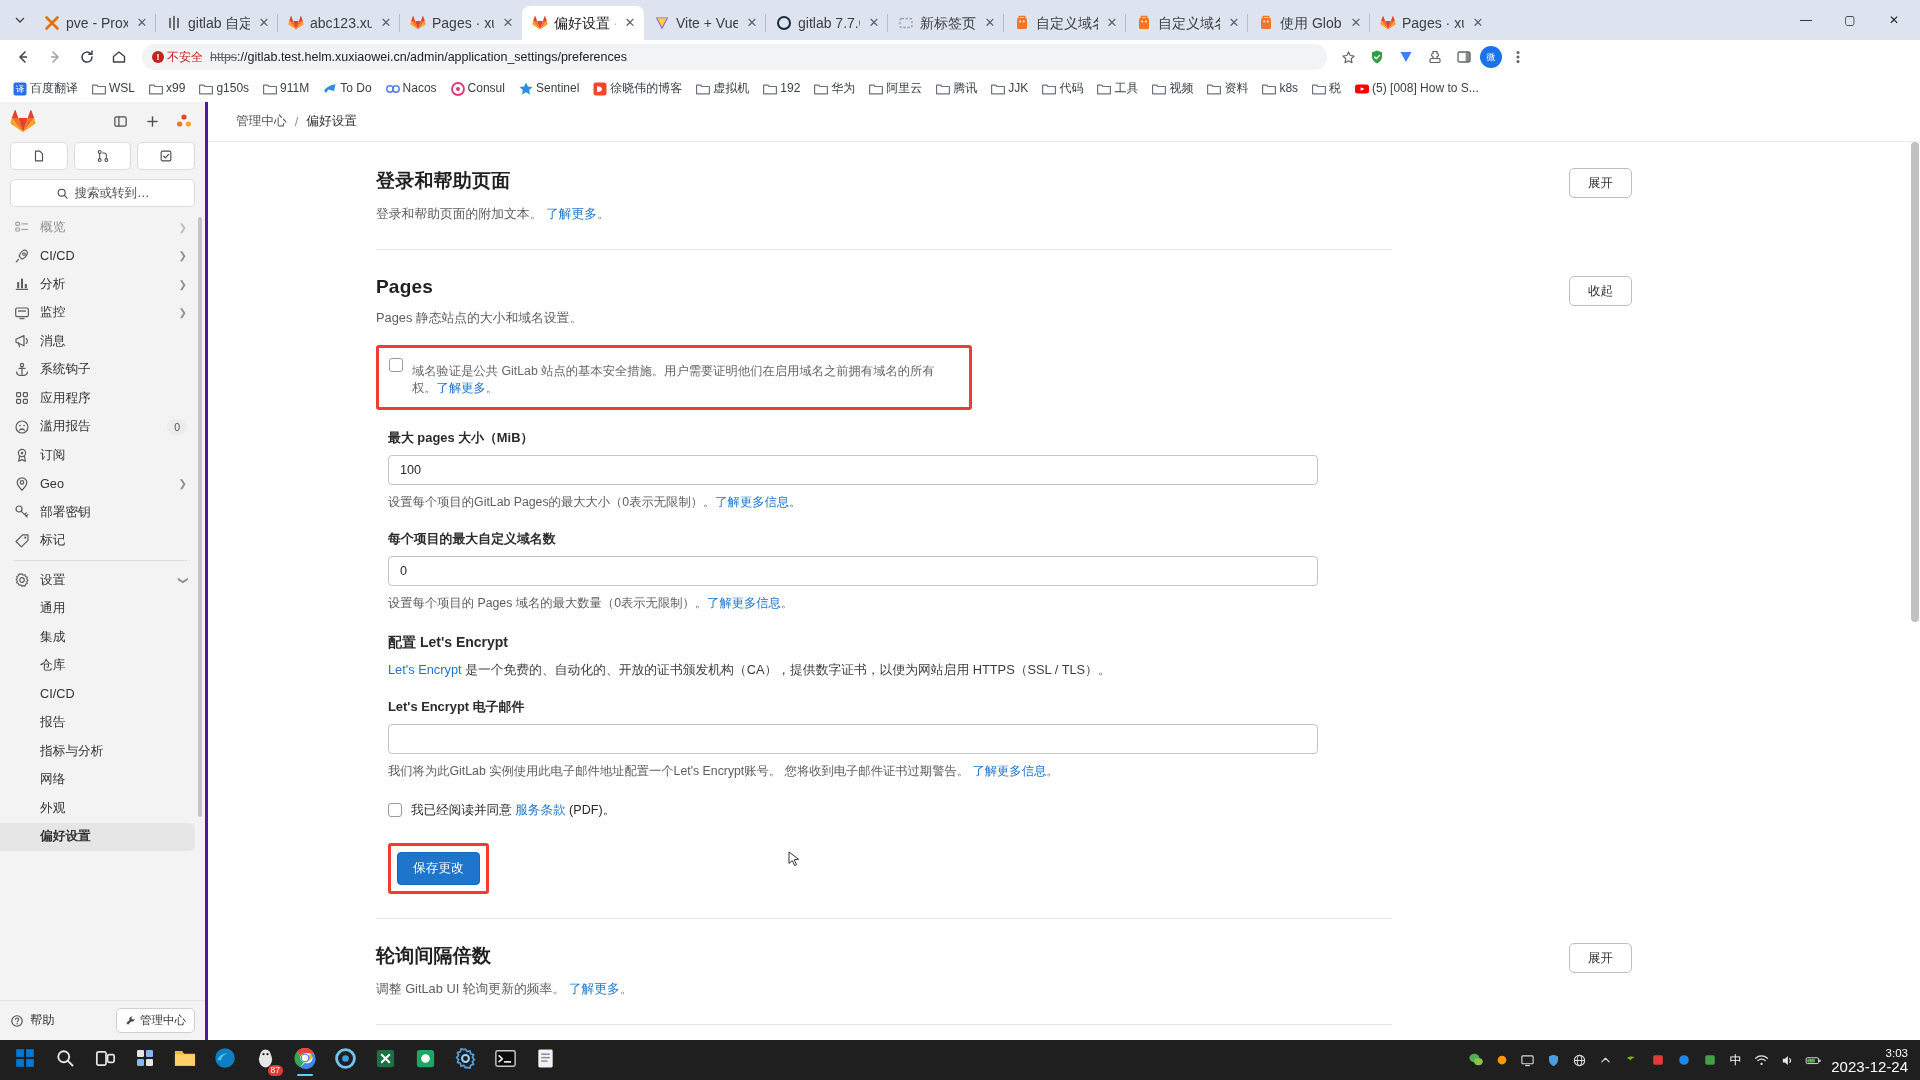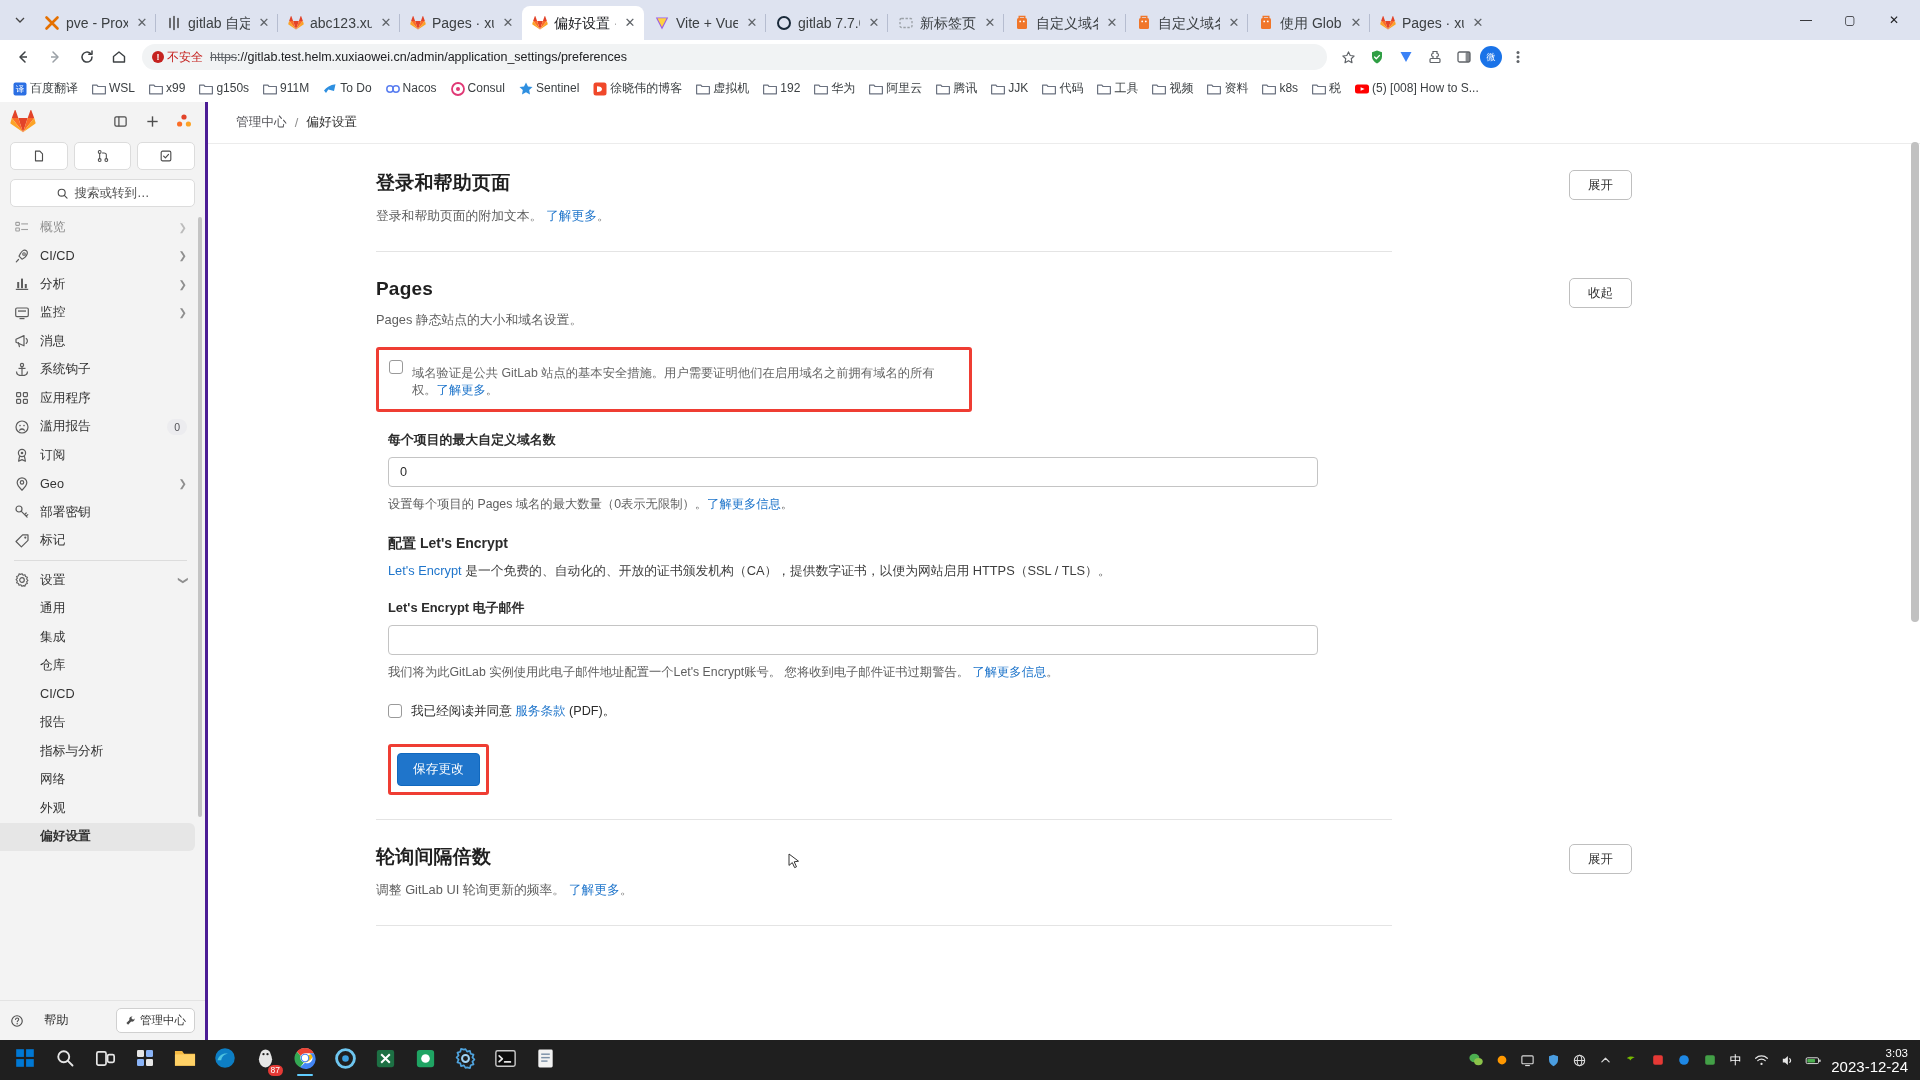--- a/index.html
+++ b/index.html
@@ -129,21 +129,21 @@
   .sb-item.faded { opacity: .55; }
   .sb-divider { height: 1px; background: #dcdcdc; margin: 5px 8px 5px 14px; }
   .sb-scroll {
     position: absolute; right: 3px; top: 4px; width: 4px; height: 600px;
     background: #c4c4c4; border-radius: 2px;
   }
   .sb-bottom {
     flex: 0 0 auto; border-top: 1px solid #e3e3e3; padding: 7px 10px;
     display: flex; align-items: center; gap: 8px; font-size: 12.3px; color: #333;
   }
-  .sb-help { display:flex; align-items:center; gap:20px; cursor: pointer; }
+  .sb-help { display:flex; align-items:center; gap:6px; cursor: pointer; }
   .admin-btn {
     margin-left: auto; border: 1px solid #d0d0d0; border-radius: 5px; background: #fff;
     font-size: 11.5px; padding: 4px 8px; display:flex; align-items:center; gap:4px; cursor:pointer;
     color: #333;
   }
 
   
   .content { flex: 1 1 auto; display: flex; flex-direction: column; min-width: 0; position: relative; }
   .breadcrumb {
     height: 42px; display: flex; align-items: center; gap: 8px; padding-left: 28px;
@@ -883,20 +883,27 @@
                 <span class="chkbox"></span>
                 <div>
                   <div class="chk-sub">
                     <span>域名验证是公共 GitLab 站点的基本安全措施。用户需要证明他们在启用域名之前拥有域名的所有权。</span><a class="lnk">了解更多</a><span>。</span>
                   </div>
                 </div>
               </div>
             </div>
 
             
+            <div class="field">
+              <div class="field-label">最大 pages 大小（MiB）</div>
+              <input class="field-input" type="text" value="100" style="">
+              <div class="field-help">
+                <span>设置每个项目的GitLab Pages的最大大小（0表示无限制）。</span><a class="lnk">了解更多信息</a><span>。</span>
+              </div>
+            </div>
 
             
             <div class="field">
               <div class="field-label">每个项目的最大自定义域名数</div>
               <input class="field-input" type="text" value="0" style="">
               <div class="field-help">
                 <span>设置每个项目的 Pages 域名的最大数量（0表示无限制）。</span><a class="lnk">了解更多信息</a><span>。</span>
               </div>
             </div>
 

